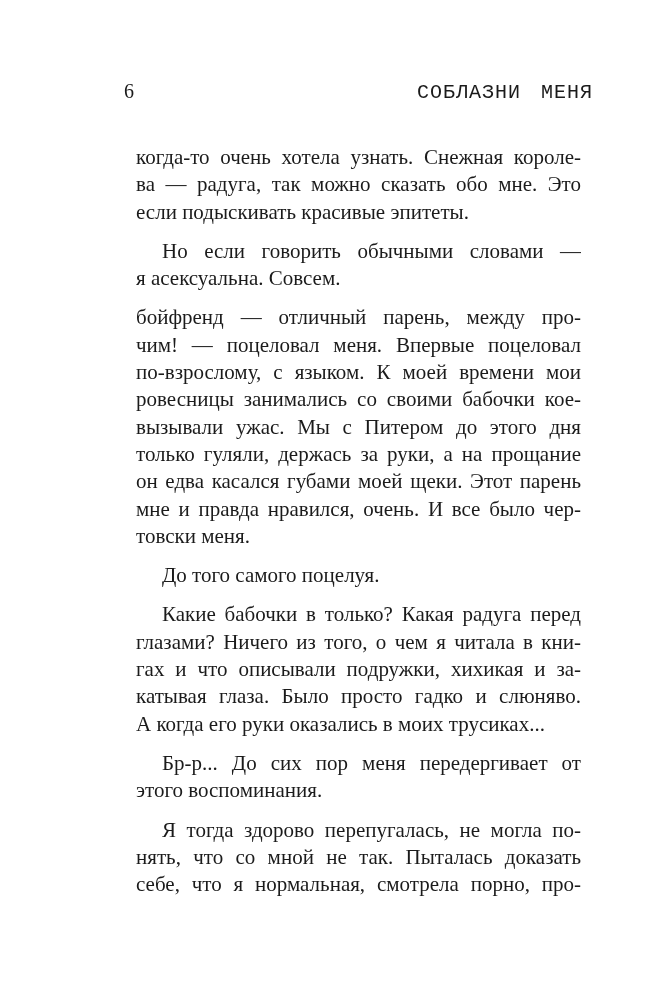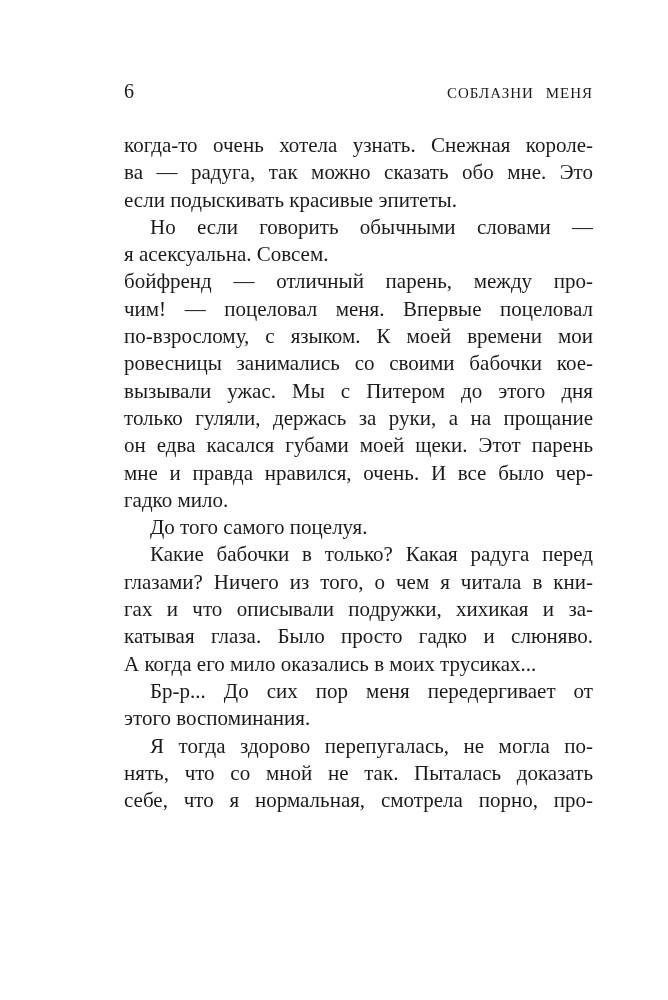--- a/index.html
+++ b/index.html
@@ -26,32 +26,33 @@
     align-items: baseline;
     font-size: 19px;
     line-height: 22px;
   }
   .pagenum {
     font-size: 20px;
   }
   .running {
     letter-spacing: 1px;
     word-spacing: 7px;
-    font-size: 15px;
+    font-size: 20px;
+    font-family: Liberation Mono, monospace;
   }
   .body-text {
     position: absolute;
     top: 132px;
     left: 124px;
     width: 469px;
     font-size: 21px;
     line-height: 27.3px;
   }
   .para {
-    margin: 0;
+    margin: 12px;
     padding: 0;
   }
   .line {
     height: 27.3px;
     overflow: hidden;
     text-align: justify;
     text-align-last: justify;
     -moz-text-align-last: justify;
   }
   .line.last {
@@ -82,31 +83,31 @@
       </div>
       <div class="para">
         <div class="line">бойфренд — отличный парень, между про-</div>
         <div class="line">чим! — поцеловал меня. Впервые поцеловал</div>
         <div class="line">по-взрослому, с языком. К моей времени мои</div>
         <div class="line">ровесницы занимались со своими бабочки кое-</div>
         <div class="line">вызывали ужас. Мы с Питером до этого дня</div>
         <div class="line">только гуляли, держась за руки, а на прощание</div>
         <div class="line">он едва касался губами моей щеки. Этот парень</div>
         <div class="line">мне и правда нравился, очень. И все было чер-</div>
-        <div class="line last">гадко мило.</div>
+        <div class="line last">товски меня.</div>
       </div>
       <div class="para">
         <div class="line indent last">До того самого поцелуя.</div>
       </div>
       <div class="para">
         <div class="line indent">Какие бабочки в только? Какая радуга перед</div>
         <div class="line">глазами? Ничего из того, о чем я читала в кни-</div>
         <div class="line">гах и что описывали подружки, хихикая и за-</div>
         <div class="line">катывая глаза. Было просто гадко и слюняво.</div>
-        <div class="line last">А когда его мило оказались в моих трусиках...</div>
+        <div class="line last">А когда его руки оказались в моих трусиках...</div>
       </div>
       <div class="para">
         <div class="line indent">Бр-р... До сих пор меня передергивает от</div>
         <div class="line last">этого воспоминания.</div>
       </div>
       <div class="para">
         <div class="line indent">Я тогда здорово перепугалась, не могла по-</div>
         <div class="line">нять, что со мной не так. Пыталась доказать</div>
         <div class="line">себе, что я нормальная, смотрела порно, про-</div>
       </div>

